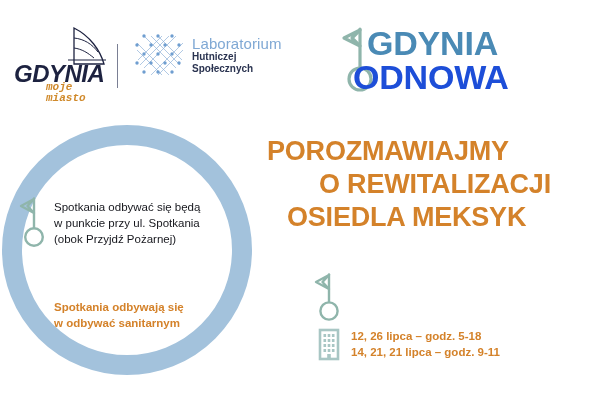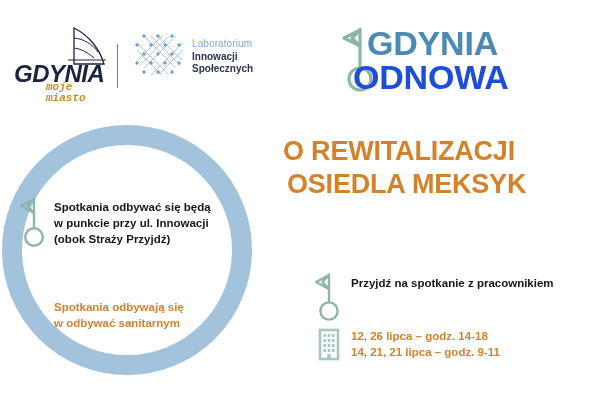--- a/index.html
+++ b/index.html
@@ -95,21 +95,21 @@
     left: 0px;
     top: 0px;
   }
   .lis-text {
     position: absolute;
     left: 60px;
     top: 6px;
     line-height: 12.5px;
   }
   .lis-text .l1 {
-    font-size: 10px;
+    font-size: 15px;
     color: #7fa8d4;
     letter-spacing: .1px;
     display: block;
   }
   .lis-text .l2, .lis-text .l3 {
     font-size: 10px;
     color: #2a3350;
     font-weight: 600;
     display: block;
   }
@@ -155,21 +155,21 @@
     top: 135px;
     width: 320px;
     color: #d4822a;
     font-weight: bold;
     font-size: 27px;
     line-height: 33px;
     letter-spacing: -0.2px;
     text-align: left;
   }
   .headline div { white-space: nowrap; }
-  .headline .hl2 { margin-left: 16px; }
+  .headline .hl2 { margin-left: 16px; text-align: center; }
   .headline .hl3 { margin-left: 20px; }
 
   
   .invite {
     position: absolute;
     left: 313px;
     top: 272px;
     width: 280px;
   }
   .invite .icon {
@@ -221,21 +221,21 @@
   .circle-info .icon {
     position: absolute;
     left: 0px;
     top: 0px;
   }
   .circle-info .txt {
     position: absolute;
     left: 36px;
     top: 3px;
     font-size: 11.5px;
-    font-weight: bold;
+    font-weight: normal;
     color: #16171d;
     line-height: 16px;
     white-space: nowrap;
   }
   .circle-note {
     position: absolute;
     left: 54px;
     top: 299px;
     font-size: 11.5px;
     font-weight: bold;
@@ -295,73 +295,73 @@
             <circle cx="19" cy="31" r="1.7"></circle>
           <circle cx="33" cy="31" r="1.7"></circle>
             <circle cx="47" cy="31" r="1.7"></circle>
           <circle cx="12" cy="40" r="1.7"></circle>
             <circle cx="26" cy="40" r="1.7"></circle>
           <circle cx="40" cy="40" r="1.7"></circle>
         </g>
       </svg>
       <div class="lis-text">
         <span class="l1">Laboratorium</span>
-        <span class="l2">Innowacji</span>
+        <span class="l2">Hutniczej</span>
         <span class="l3">Społecznych</span>
       </div>
     </div>
   </div>
 
   <div class="brand">
     <svg class="brand-icon" width="34" height="66" viewBox="0 0 34 66">
       <g fill="none" stroke="#8fb5ab" stroke-width="3.2" stroke-linejoin="round" stroke-linecap="round">
         <path d="M20 4 L4 12 L20 20 L12 12 Z"></path>
         <path d="M20 3 L20 42"></path>
         <circle cx="20" cy="53" r="11"></circle>
       </g>
     </svg>
     <div class="brand-line1">GDYNIA</div>
     <div class="brand-line2">ODNOWA</div>
   </div>
 
   <div class="headline">
+    <div class="hl1">POROZMAWIAJMY</div>
     <div class="hl2">O REWITALIZACJI</div>
     <div class="hl3">OSIEDLA MEKSYK</div>
   </div>
 
   <div class="circle-info">
     <svg class="icon" width="28" height="52" viewBox="0 0 28 52">
       <g fill="none" stroke="#8fb5ab" stroke-width="2.4" stroke-linejoin="round" stroke-linecap="round">
         <path d="M16 3 L3 10 L16 17 L9.5 10 Z"></path>
         <path d="M16 2.5 L16 32"></path>
         <circle cx="16" cy="41" r="8.8"></circle>
       </g>
     </svg>
     <div class="txt">
       <div>Spotkania odbywać się będą</div>
-      <div>w punkcie przy ul. Innowacji</div>
-      <div>(obok Straży Przyjdź)</div>
+      <div>w punkcie przy ul. Spotkania</div>
+      <div>(obok Przyjdź Pożarnej)</div>
     </div>
   </div>
 
   <div class="circle-note">
     <div>Spotkania odbywają się</div>
     <div>w odbywać sanitarnym</div>
   </div>
 
   <div class="invite">
     <svg class="icon" width="28" height="50" viewBox="0 0 28 50">
       <g fill="none" stroke="#8fb5ab" stroke-width="2.4" stroke-linejoin="round" stroke-linecap="round">
         <path d="M16 3 L3 10 L16 17 L9.5 10 Z"></path>
         <path d="M16 2.5 L16 30"></path>
         <circle cx="16" cy="39" r="8.6"></circle>
       </g>
     </svg>
     <div class="txt">
-      <div>Przyjdź na spotkanie z pracownikiem</div>
     </div>
   </div>
 
   <div class="dates">
     <svg class="icon" width="26" height="34" viewBox="0 0 26 34">
       <rect x="4" y="3" width="18" height="29" fill="#ffffff" stroke="#a8c6c4" stroke-width="2.6"></rect>
       <g fill="#a8c6c4">
         <rect x="7.5" y="7" width="2.6" height="3"></rect>
         <rect x="11.7" y="7" width="2.6" height="3"></rect>
         <rect x="15.9" y="7" width="2.6" height="3"></rect>
@@ -371,18 +371,18 @@
         <rect x="7.5" y="17" width="2.6" height="3"></rect>
         <rect x="11.7" y="17" width="2.6" height="3"></rect>
         <rect x="15.9" y="17" width="2.6" height="3"></rect>
         <rect x="7.5" y="22" width="2.6" height="3"></rect>
         <rect x="11.7" y="22" width="2.6" height="3"></rect>
         <rect x="15.9" y="22" width="2.6" height="3"></rect>
         <rect x="11.2" y="27" width="3.6" height="5"></rect>
       </g>
     </svg>
     <div class="txt">
-      <div>12, 26 lipca – godz. 14-18</div>
+      <div>12, 26 lipca – godz. 5-18</div>
       <div>14, 21, 21 lipca – godz. 9-11</div>
     </div>
   </div>
 
 </div>
 
 </body></html>

